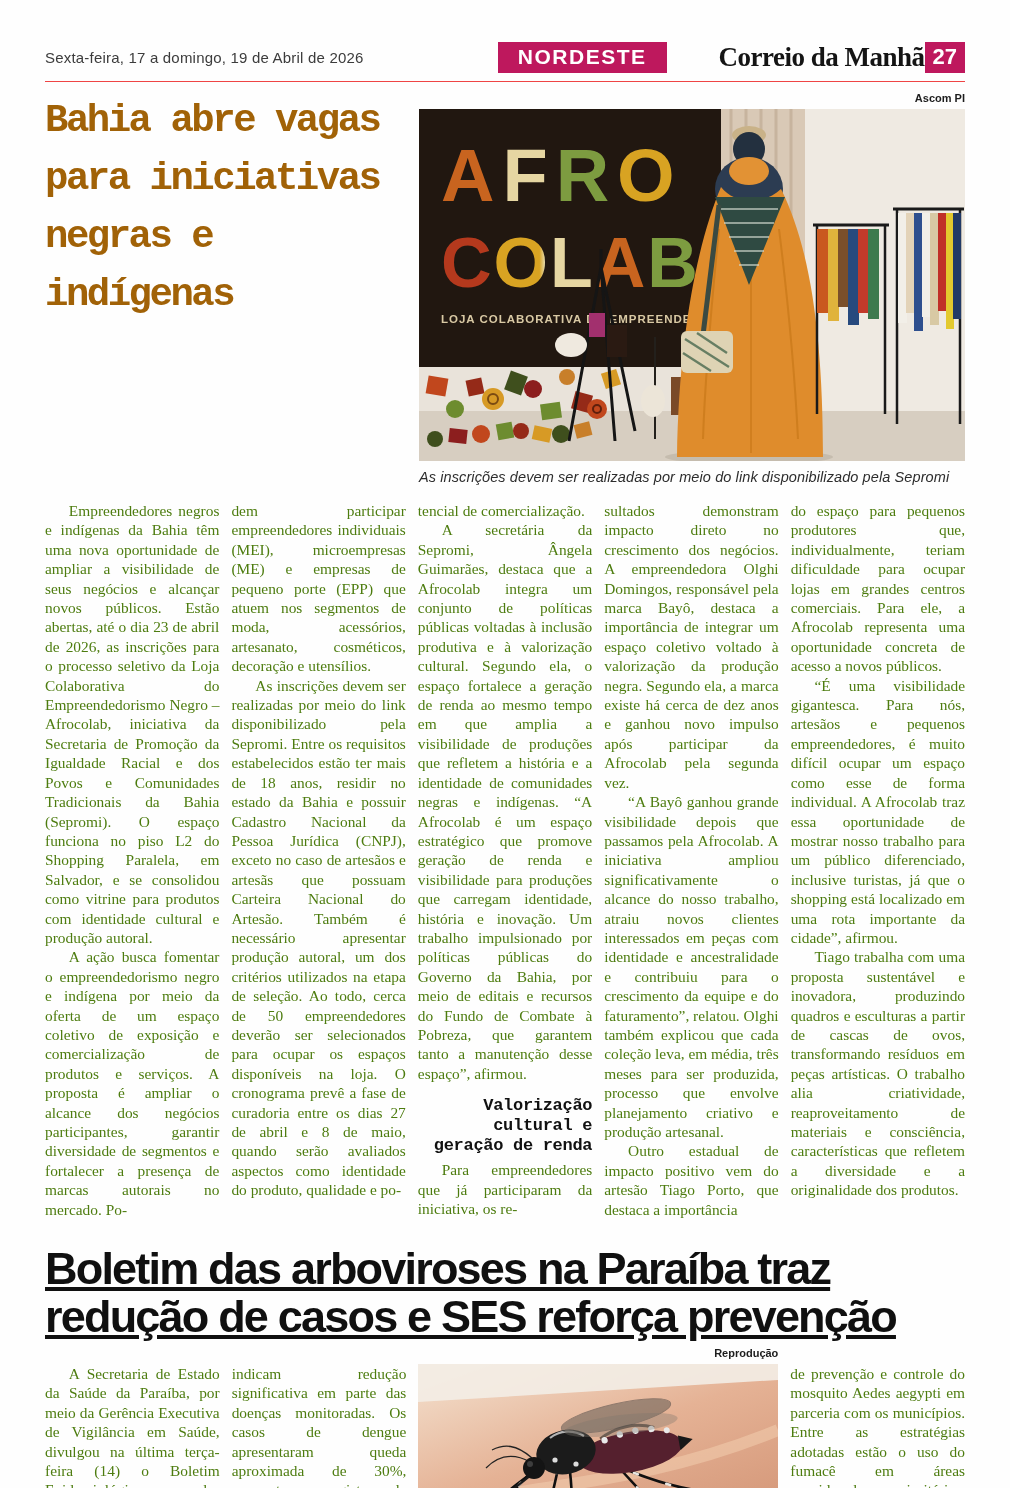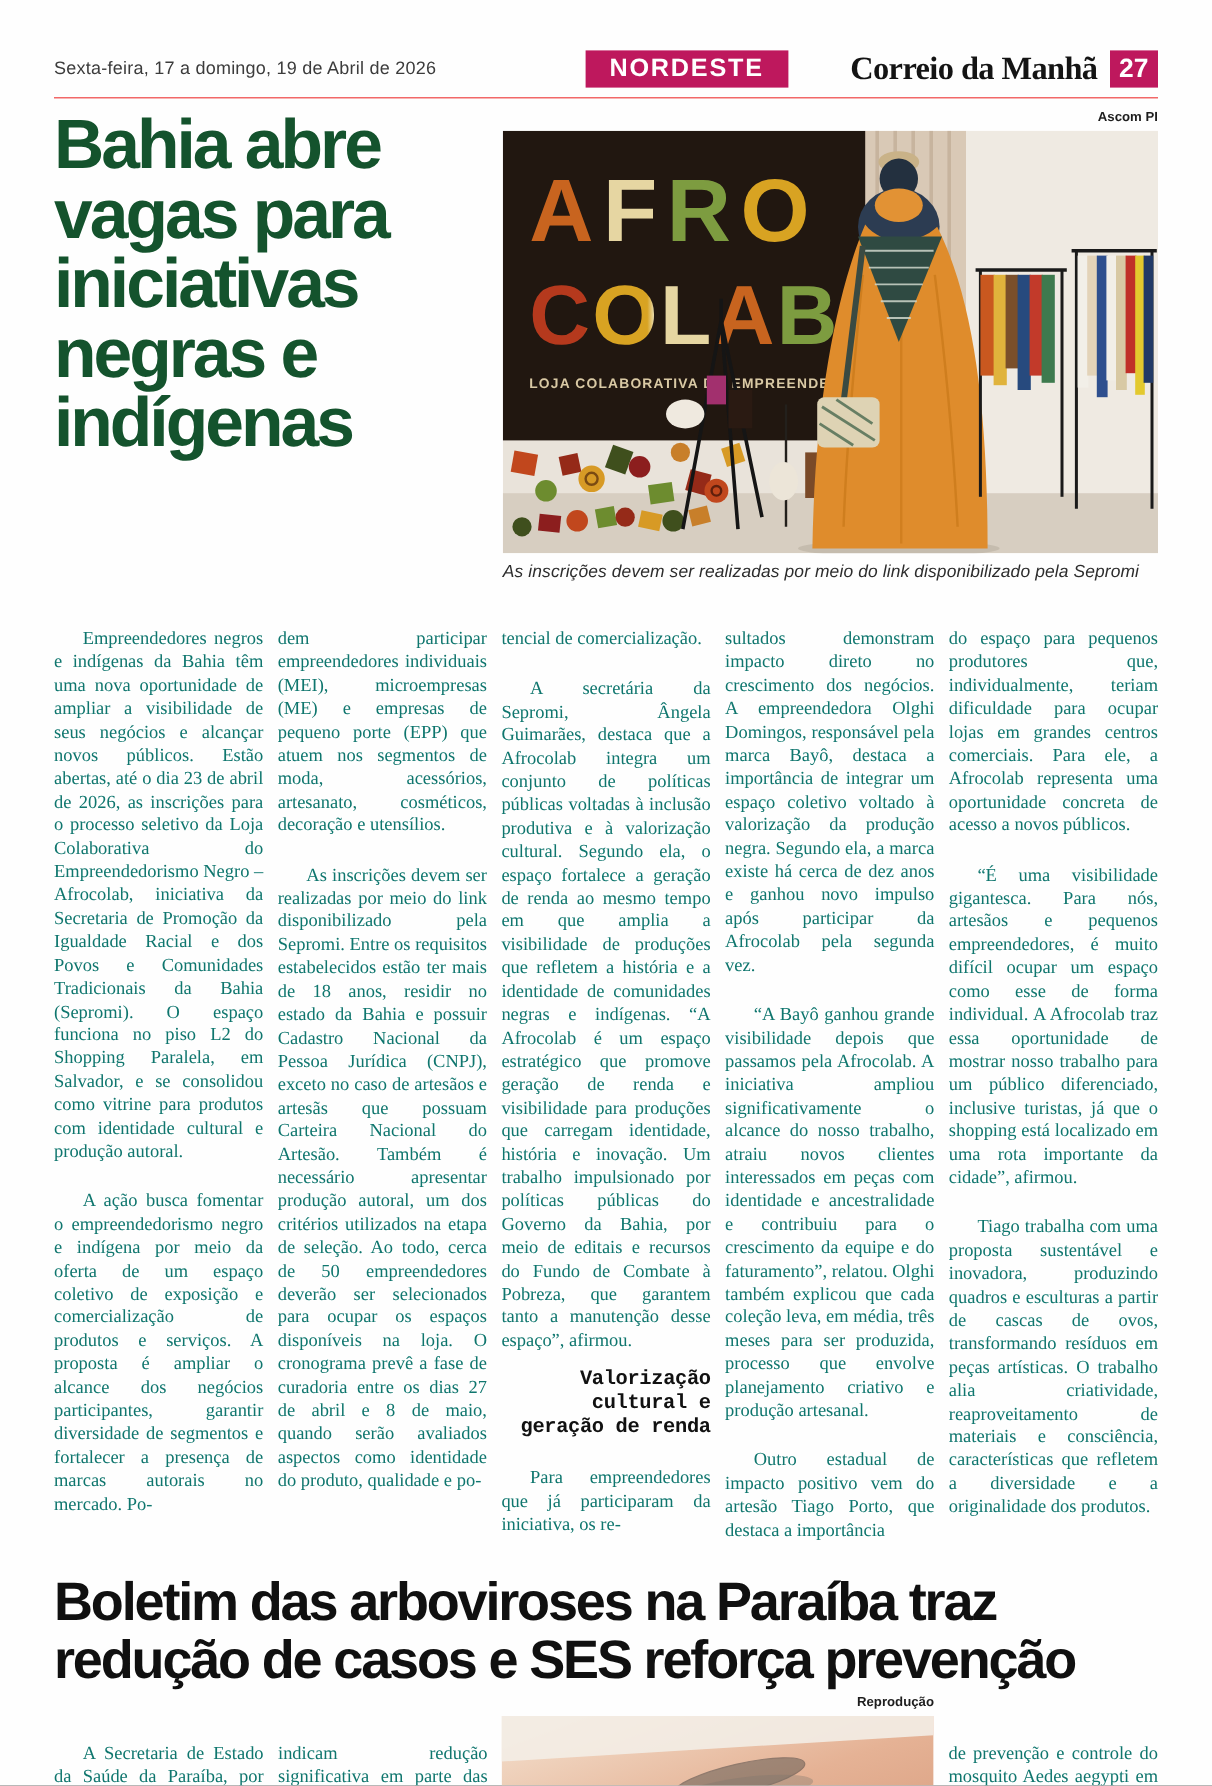--- a/index.html
+++ b/index.html
@@ -20,33 +20,33 @@
     font-family:"Liberation Sans", sans-serif; font-size:15px; color:#3c3c3c;
     letter-spacing:.2px; flex:1;
   }
   .section-badge {
     background:#be185d; color:#fff; font-family:"Liberation Sans", sans-serif;
     font-weight:bold; font-size:21px; letter-spacing:1.5px;
     padding:3px 20px 4px; margin-right:52px;
   }
   .masthead {
     font-family:"Liberation Serif", serif; font-weight:bold; font-size:27px;
-    color:#141414; letter-spacing:-.5px; margin-right:10px;
+    color:#141414; letter-spacing:-.5px; 
   }
   .pageno-badge {
     background:#be185d; color:#fff; font-family:"Liberation Sans", sans-serif;
     font-weight:bold; font-size:22px; padding:2px 8px 3px;
   }
 
   
   .a1-top { display:flex; gap:14px; margin-top:10px; }
   .a1-left { width:360px; flex:0 0 360px; }
   .headline1 {
-    font-family:Liberation Sans, sans-serif; font-weight:700;
-    font-size:58px; line-height:58px; letter-spacing:-2.5px; color:#14532d;
+    font-family:Liberation Mono, monospace; font-weight:700;
+    font-size:39px; line-height:58px; letter-spacing:-2.5px; color:#a16207;
   }
   .subtitle1 {
     margin-top:30px; font-family:"Liberation Sans", sans-serif;
     font-size:25px; line-height:31px; color:#585858; letter-spacing:-.2px;
   }
   .a1-right { flex:1; }
   .photo-credit {
     font-family:"Liberation Sans", sans-serif; font-size:11px; font-weight:bold;
     color:#1d1d1d; text-align:right; height:15px; margin-bottom:2px;
   }
@@ -54,34 +54,34 @@
   .caption {
     font-family:"Liberation Sans", sans-serif; font-style:italic;
     font-size:14.5px; color:#2d2d2d; margin-top:8px; letter-spacing:.1px;
   }
 
   
   .cols { display:flex; gap:12px; margin-top:16px; }
   .col { flex:1 1 0; min-width:0; }
   .para {
     font-size:15.4px; line-height:19.4px; text-align:justify;
-    text-indent:1.55em; color:#0f766e;margin-top:22px;
+    text-indent:1.55em; color:#4d7c0f;
   }
   .para.cont { text-indent:0; }
   .para.subhead {
     font-family:Liberation Mono, monospace; font-weight:bold;
     font-size:17px; line-height:20px; letter-spacing:-.3px;
     text-indent:0; text-align:right; color:#111; margin:13px 0 4px;
   }
 
   
   .article2 { margin-top:26px; }
   .headline2 {
     font-family:"Liberation Sans", sans-serif; font-weight:700;
-    font-size:45px; line-height:48px; letter-spacing:-1.8px; color:#101010;
+    font-size:45px; line-height:48px; letter-spacing:-1.8px; color:#101010;text-decoration:underline;
   }
   .a2-row { display:flex; gap:12px; margin-top:6px; }
   .a2-col { flex:1 1 0; min-width:0; padding-top:17px; }
   .a2-mid { flex:0 0 360px; }
 </style>
 </head>
 <body>
 
 <div class="page">
   <div class="content">

